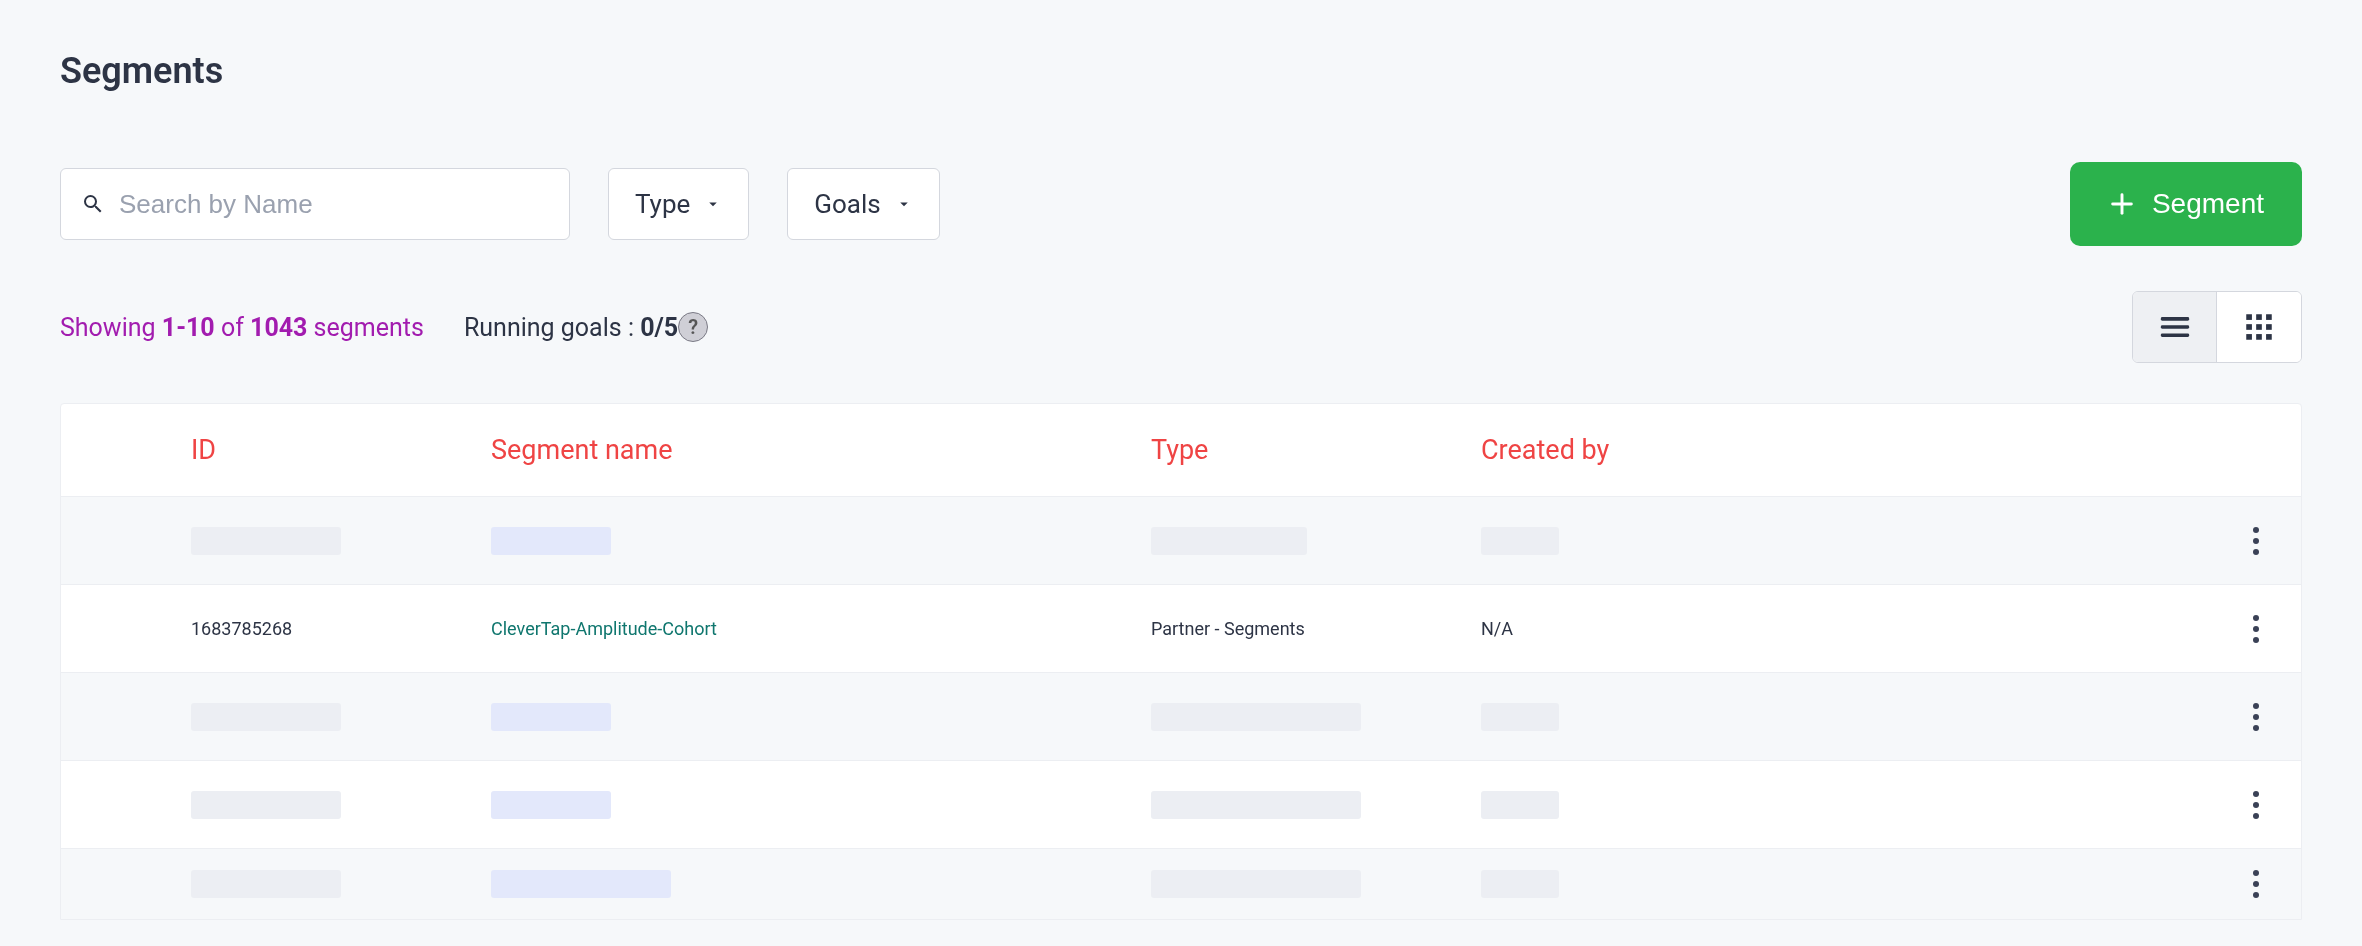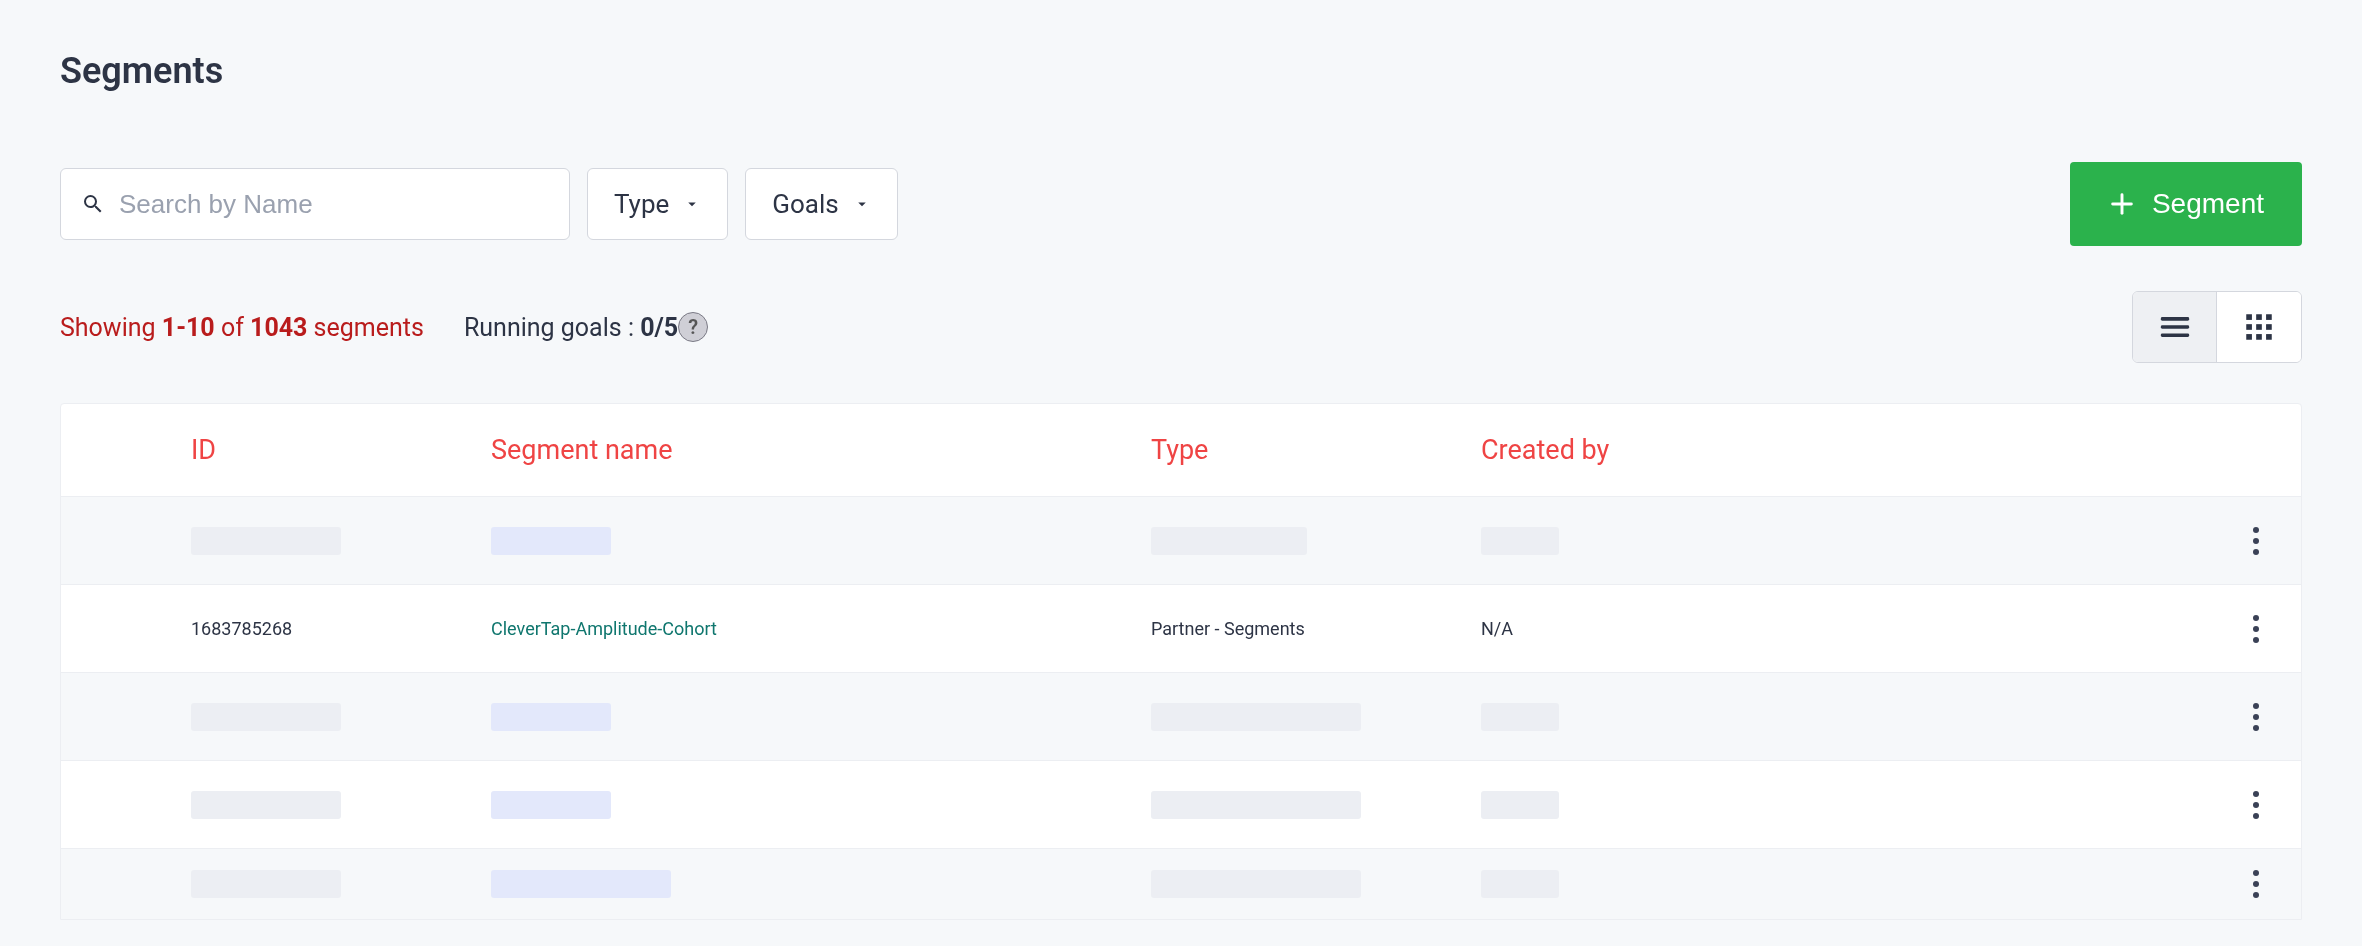--- a/index.html
+++ b/index.html
@@ -16,21 +16,21 @@
     }
     .page-title {
       font-size: 36px;
       font-weight: 600;
       color: #2d3445;
       margin-bottom: 70px;
     }
     .toolbar {
       display: flex;
       align-items: center;
-      gap: 17px;
+      gap: 38px;
       margin-bottom: 45px;
     }
     .search-wrap {
       display: flex;
       align-items: center;
       border: 1px solid #d4d7de;
       border-radius: 6px;
       background: #fff;
       width: 510px;
       height: 72px;
@@ -75,41 +75,41 @@
     .spacer {
       flex: 1;
     }
     .btn-primary {
       display: flex;
       align-items: center;
       gap: 16px;
       background: #2bb24c;
       color: #fff;
       border: none;
-      border-radius: 4px;
+      border-radius: 10px;
       height: 84px;
       padding: 0 38px;
       font-size: 28px;
       cursor: pointer;
     }
     .btn-primary svg {
       width: 28px;
       height: 28px;
       fill: #fff;
       stroke: #fff;
     }
     .status-row {
       display: flex;
       align-items: center;
       gap: 40px;
       margin-bottom: 40px;
     }
     .status-text {
       font-size: 25px;
-      color: #b91c1c;
+      color: #a21caf;
     }
     .status-text .bold {
       font-weight: 700;
     }
     .goals-status {
       display: flex;
       align-items: center;
       font-size: 25px;
       color: #2d3445;
     }

